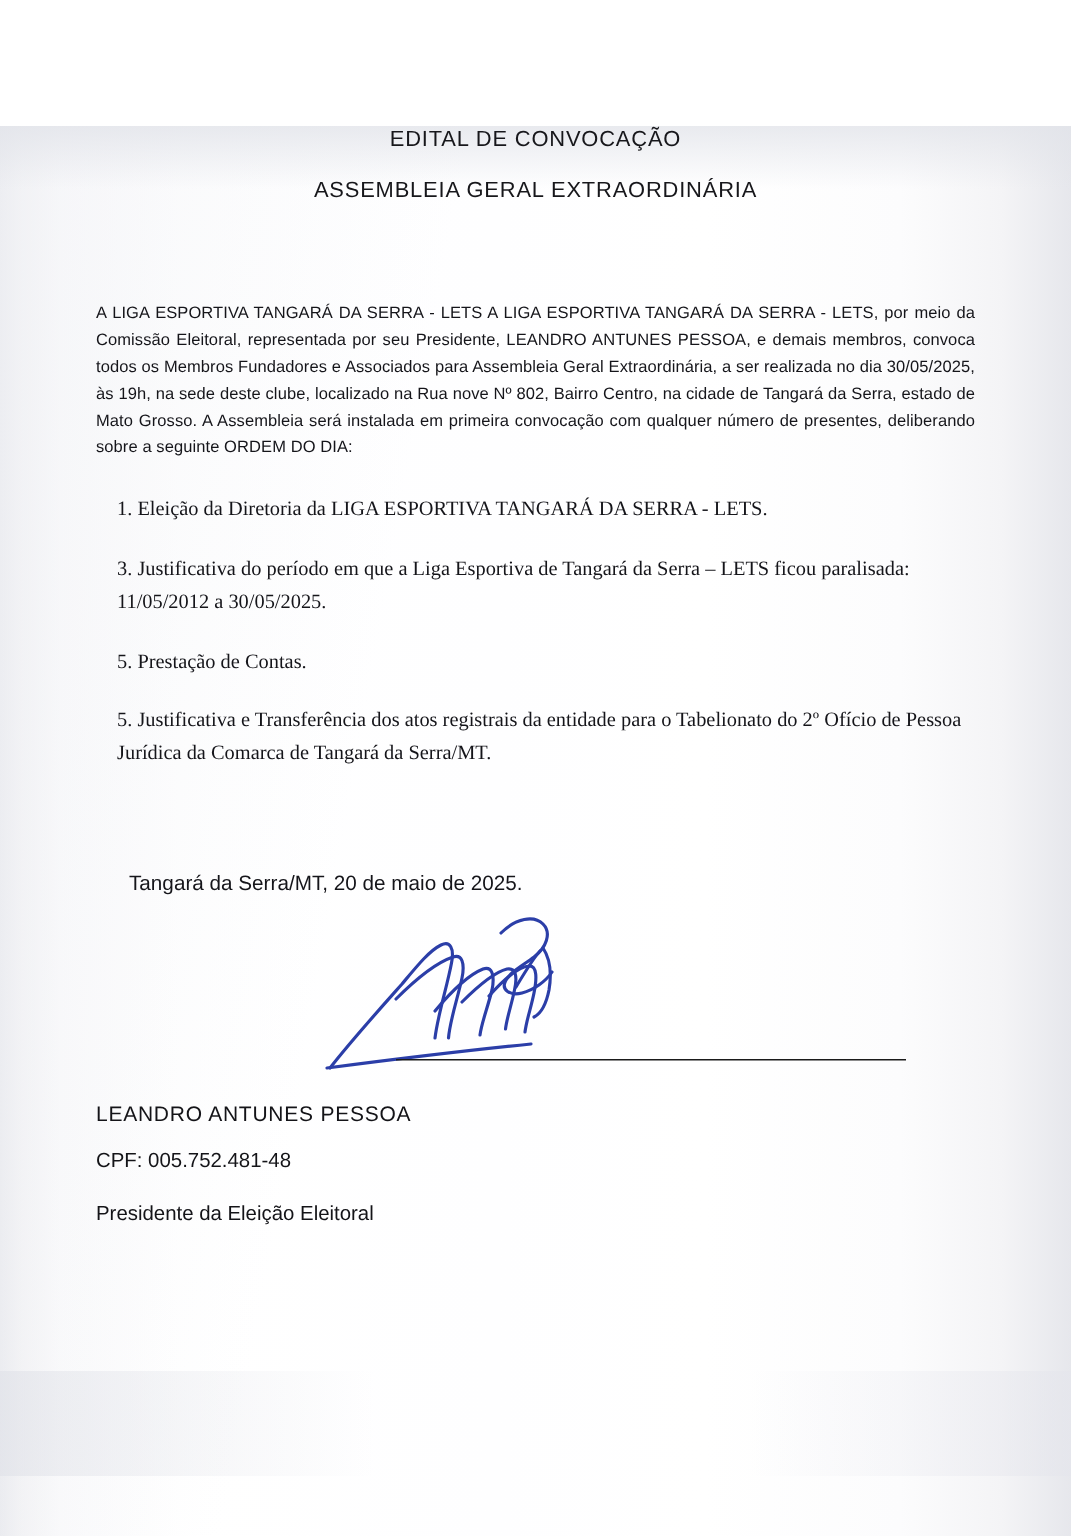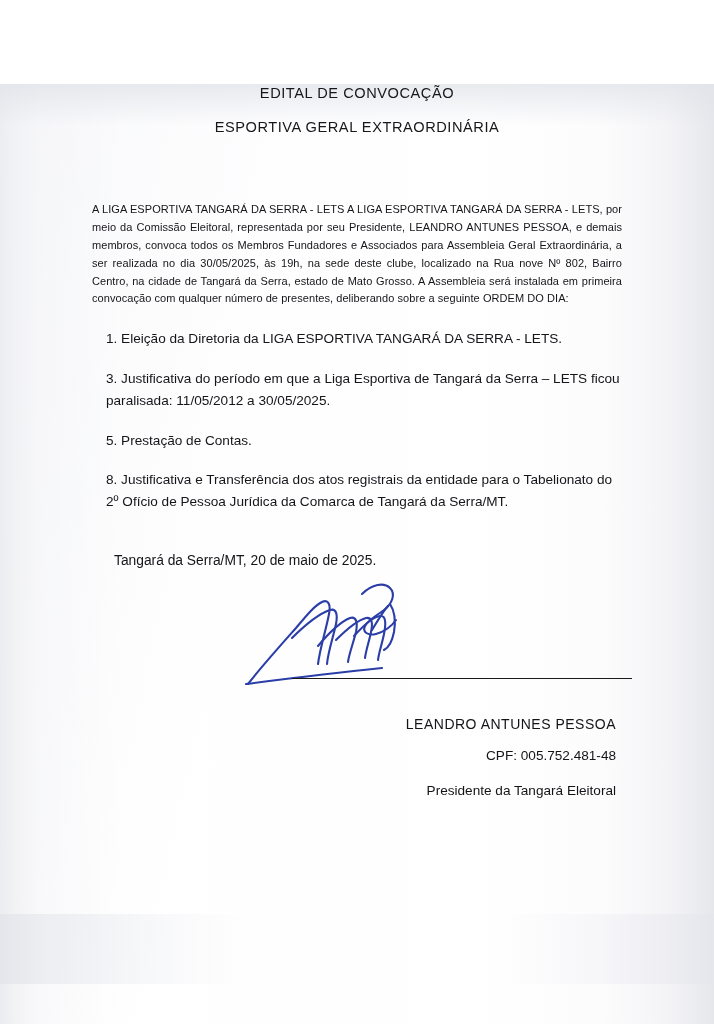--- a/index.html
+++ b/index.html
@@ -34,21 +34,21 @@
     pointer-events: none;
     background:
       linear-gradient(180deg, rgba(225,227,233,0.75) 0px, rgba(255,255,255,0) 42px),
       linear-gradient(0deg, rgba(228,229,235,0.8) 0px, rgba(255,255,255,0) 48px),
       linear-gradient(100deg, rgba(240,241,245,0.55) 0%, rgba(255,255,255,0) 35%);
   }
 
   .content {
     position: relative;
     z-index: 2;
-    padding: 0 92px;
+    padding: 0 64px;
   }
 
   .title-block {
     text-align: center;
     margin-top: 84px;
   }
   .title-line {
     font-size: 14.6px;
     letter-spacing: 0.55px;
     color: #17171b;
@@ -78,24 +78,25 @@
     margin-top: 20px;
   }
   .item {
     font-size: 13.6px;
     line-height: 1.6;
     color: #15151a;
     margin: 0 0 18px 0;
     padding-left: 14px;
     text-indent: -0px;
     text-align: left;
+    font-family: Liberation Serif, serif;
   }
 
   .place-date {
-    margin-top: 40px;
+    margin-top: 68px;
     padding-left: 22px;
     font-size: 13.8px;
     color: #15151a;
   }
 
   .signature-area {
     position: relative;
     margin-top: 18px;
     height: 120px;
   }
@@ -106,22 +107,21 @@
   }
   .sig-line {
     position: absolute;
     left: 200px;
     top: 92px;
     width: 340px;
     border-top: 1.4px solid #1a1a1a;
   }
 
   .signer-block {
-    margin-top: 10px;
-    text-align: right;
+    text-align: left;
     padding-right: 6px;
   }
   .signer-name {
     font-size: 14px;
     letter-spacing: 0.5px;
     color: #141418;
   }
   .signer-cpf {
     font-size: 13.6px;
     margin-top: 16px;
@@ -148,31 +148,31 @@
 <body>
 
 <div class="page">
 
   <div class="smudge s1"></div>
 
   <div class="content">
 
     <div class="title-block">
       <div class="title-line">EDITAL DE CONVOCAÇÃO</div>
-      <div class="title-line second">ESPORTIVA GERAL EXTRAORDINÁRIA</div>
+      <div class="title-line second">ASSEMBLEIA GERAL EXTRAORDINÁRIA</div>
     </div>
 
     <div class="body-block">
       <p class="para first">A LIGA ESPORTIVA TANGARÁ DA SERRA - LETS A LIGA ESPORTIVA TANGARÁ DA SERRA - LETS, por meio da Comissão Eleitoral, representada por seu Presidente, LEANDRO ANTUNES PESSOA, e demais membros, convoca todos os Membros Fundadores e Associados para Assembleia Geral Extraordinária, a ser realizada no dia 30/05/2025, às 19h, na sede deste clube, localizado na Rua nove Nº 802, Bairro Centro, na cidade de Tangará da Serra, estado de Mato Grosso. A Assembleia será instalada em primeira convocação com qualquer número de presentes, deliberando sobre a seguinte ORDEM DO DIA:</p>
 
       <div class="items">
         <p class="item">1. Eleição da Diretoria da LIGA ESPORTIVA TANGARÁ DA SERRA - LETS.</p>
         <p class="item">3. Justificativa do período em que a Liga Esportiva de Tangará da Serra – LETS ficou paralisada: 11/05/2012 a 30/05/2025.</p>
         <p class="item">5. Prestação de Contas.</p>
-        <p class="item">8. Justificativa e Transferência dos atos registrais da entidade para o Tabelionato do 2º Ofício de Pessoa Jurídica da Comarca de Tangará da Serra/MT.</p>
+        <p class="item">5. Justificativa e Transferência dos atos registrais da entidade para o Tabelionato do 2º Ofício de Pessoa Jurídica da Comarca de Tangará da Serra/MT.</p>
       </div>
 
       <div class="place-date">Tangará da Serra/MT, 20 de maio de 2025.</div>
 
       <div class="signature-area">
         <svg class="sig-svg" width="260" height="110" viewBox="0 0 260 110" fill="none">
           <g stroke="#2b3ea8" stroke-width="2.1" fill="none" stroke-linecap="round" stroke-linejoin="round">
             <path d="M16 104 C 30 86, 48 66, 64 48 C 74 36, 82 26, 90 22 C 96 19, 99 24, 97 34 C 94 50, 88 68, 86 84"></path>
             <path d="M60 58 C 72 46, 86 34, 98 30 C 104 28, 106 34, 104 44 C 101 58, 96 72, 95 84"></path>
             <path d="M86 66 C 96 54, 108 42, 118 38 C 124 36, 126 42, 124 52 C 121 64, 117 74, 116 82"></path>
@@ -183,18 +183,18 @@
             <path d="M158 24 C 162 30, 164 40, 162 52 C 160 62, 156 68, 152 70"></path>
             <path d="M14 104 C 60 98, 110 92, 150 88"></path>
           </g>
         </svg>
         <div class="sig-line"></div>
       </div>
 
       <div class="signer-block">
         <div class="signer-name">LEANDRO ANTUNES PESSOA</div>
         <div class="signer-cpf">CPF: 005.752.481-48</div>
-        <div class="signer-role">Presidente da Tangará Eleitoral</div>
+        <div class="signer-role">Presidente da Eleição Eleitoral</div>
       </div>
 
     </div>
   </div>
 </div>
 
 </body></html>

